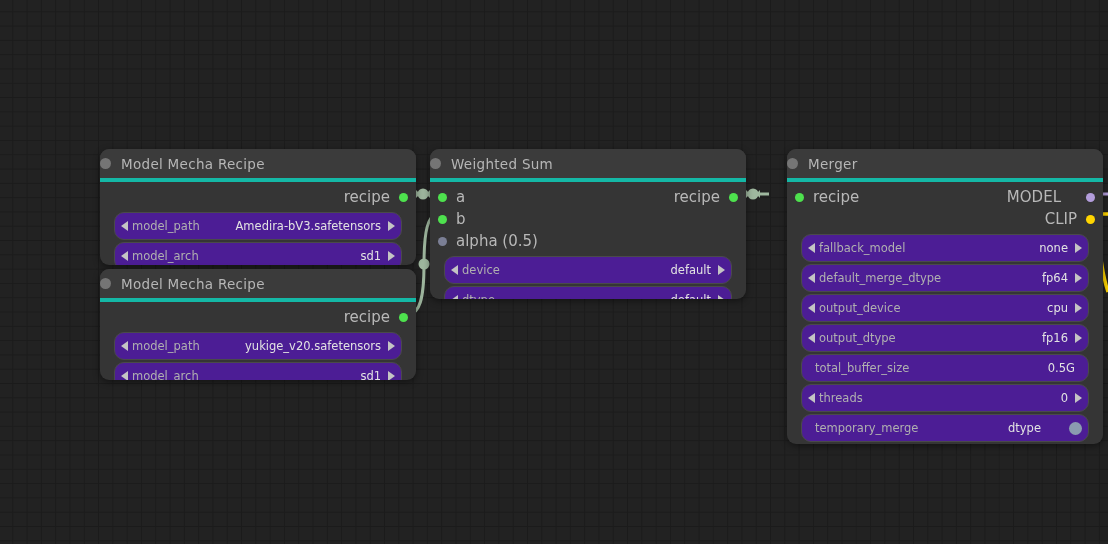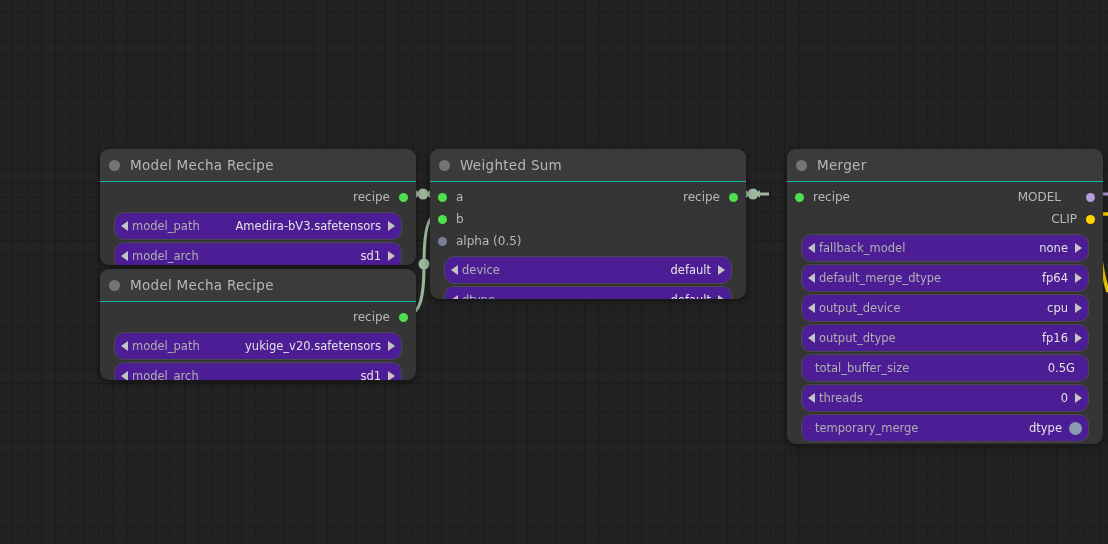--- a/index.html
+++ b/index.html
@@ -43,22 +43,21 @@
     background: #353535;
     box-shadow: 0 2px 7px rgba(0,0,0,0.45);
     box-sizing: border-box;
     overflow: hidden;
   }
   .node-header {
     height: 33px;
     background: #3b3b3b;
     display: flex;
     align-items: center;
-    padding-left: 9px;
-    border-bottom: 1px solid #14b8a6;
+    border-bottom: 4px solid #14b8a6;
     box-sizing: border-box;
   }
   .node-dot {
     width: 11px;
     height: 11px;
     border-radius: 50%;
     background: #757575;
     flex: 0 0 auto;
     margin-right: 10px;
   }
@@ -89,21 +88,21 @@
     flex: 0 0 auto;
   }
   .sock.green { background: #4ee14e; }
   .sock.gray  { background: #7b7f95; }
   .sock.lav   { background: #b39ddb; }
   .sock.gold  { background: #ffd500; }
   .slot-in .sock { margin-right: 9px; }
   .slot-out .sock { margin-left: 9px; }
   .slot-label {
     color: #b8b8b8;
-    font-size: 12px;
+    font-size: 15px;
     white-space: nowrap;
   }
 
   
   .widget {
     position: relative;
     height: 28px;
     margin: 0 14px 2px 14px;
     border-radius: 10px;
     background: #4c1d95;
@@ -132,21 +131,21 @@
     border-bottom: 5px solid transparent;
   }
   .arrow-l {
     border-right: 7px solid #c4c4c4;
     margin-right: 4px;
   }
   .arrow-r {
     border-left: 7px solid #c4c4c4;
     margin-left: 7px;
   }
-  .widget.noarrow { padding-left: 13px; padding-right: 13px; }
+  .widget.noarrow { padding-left: 13px; padding-right: 13px; gap: 21px; }
   .toggle {
     width: 13px;
     height: 13px;
     border-radius: 50%;
     background: #8b9cb0;
     margin-left: 7px;
     flex: 0 0 auto;
   }
   .slot-pad { height: 4px; }
 </style>

